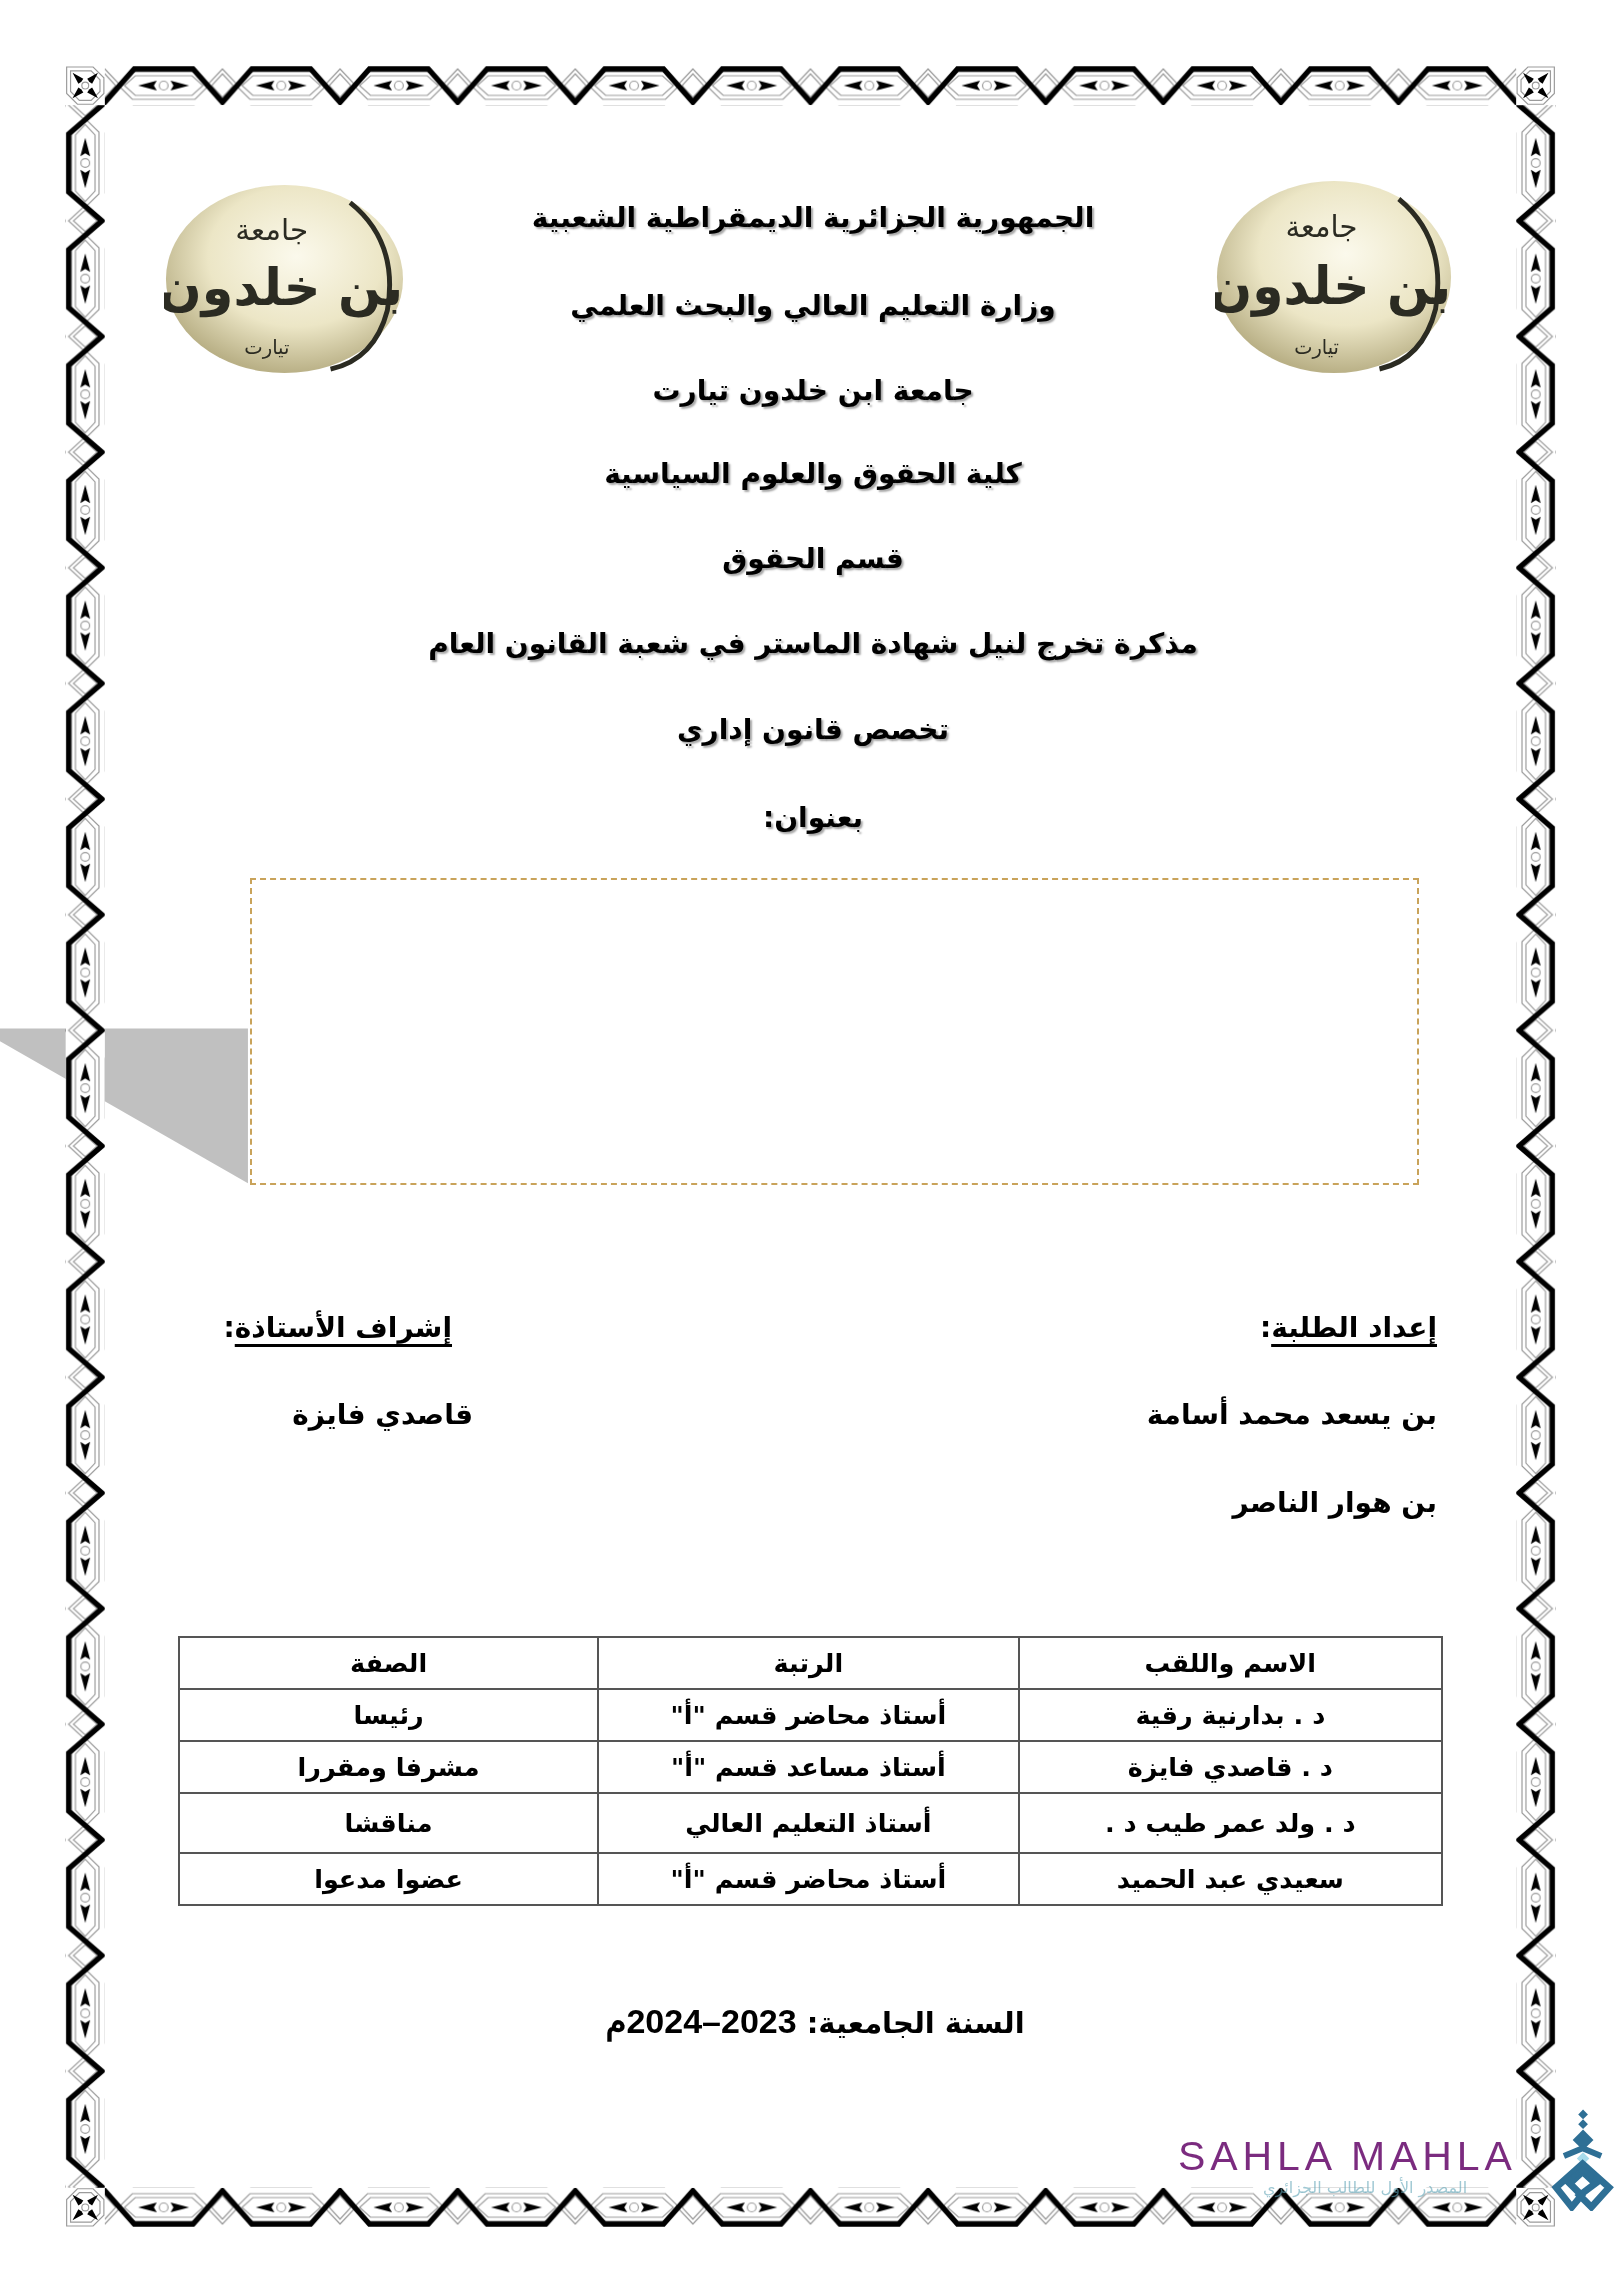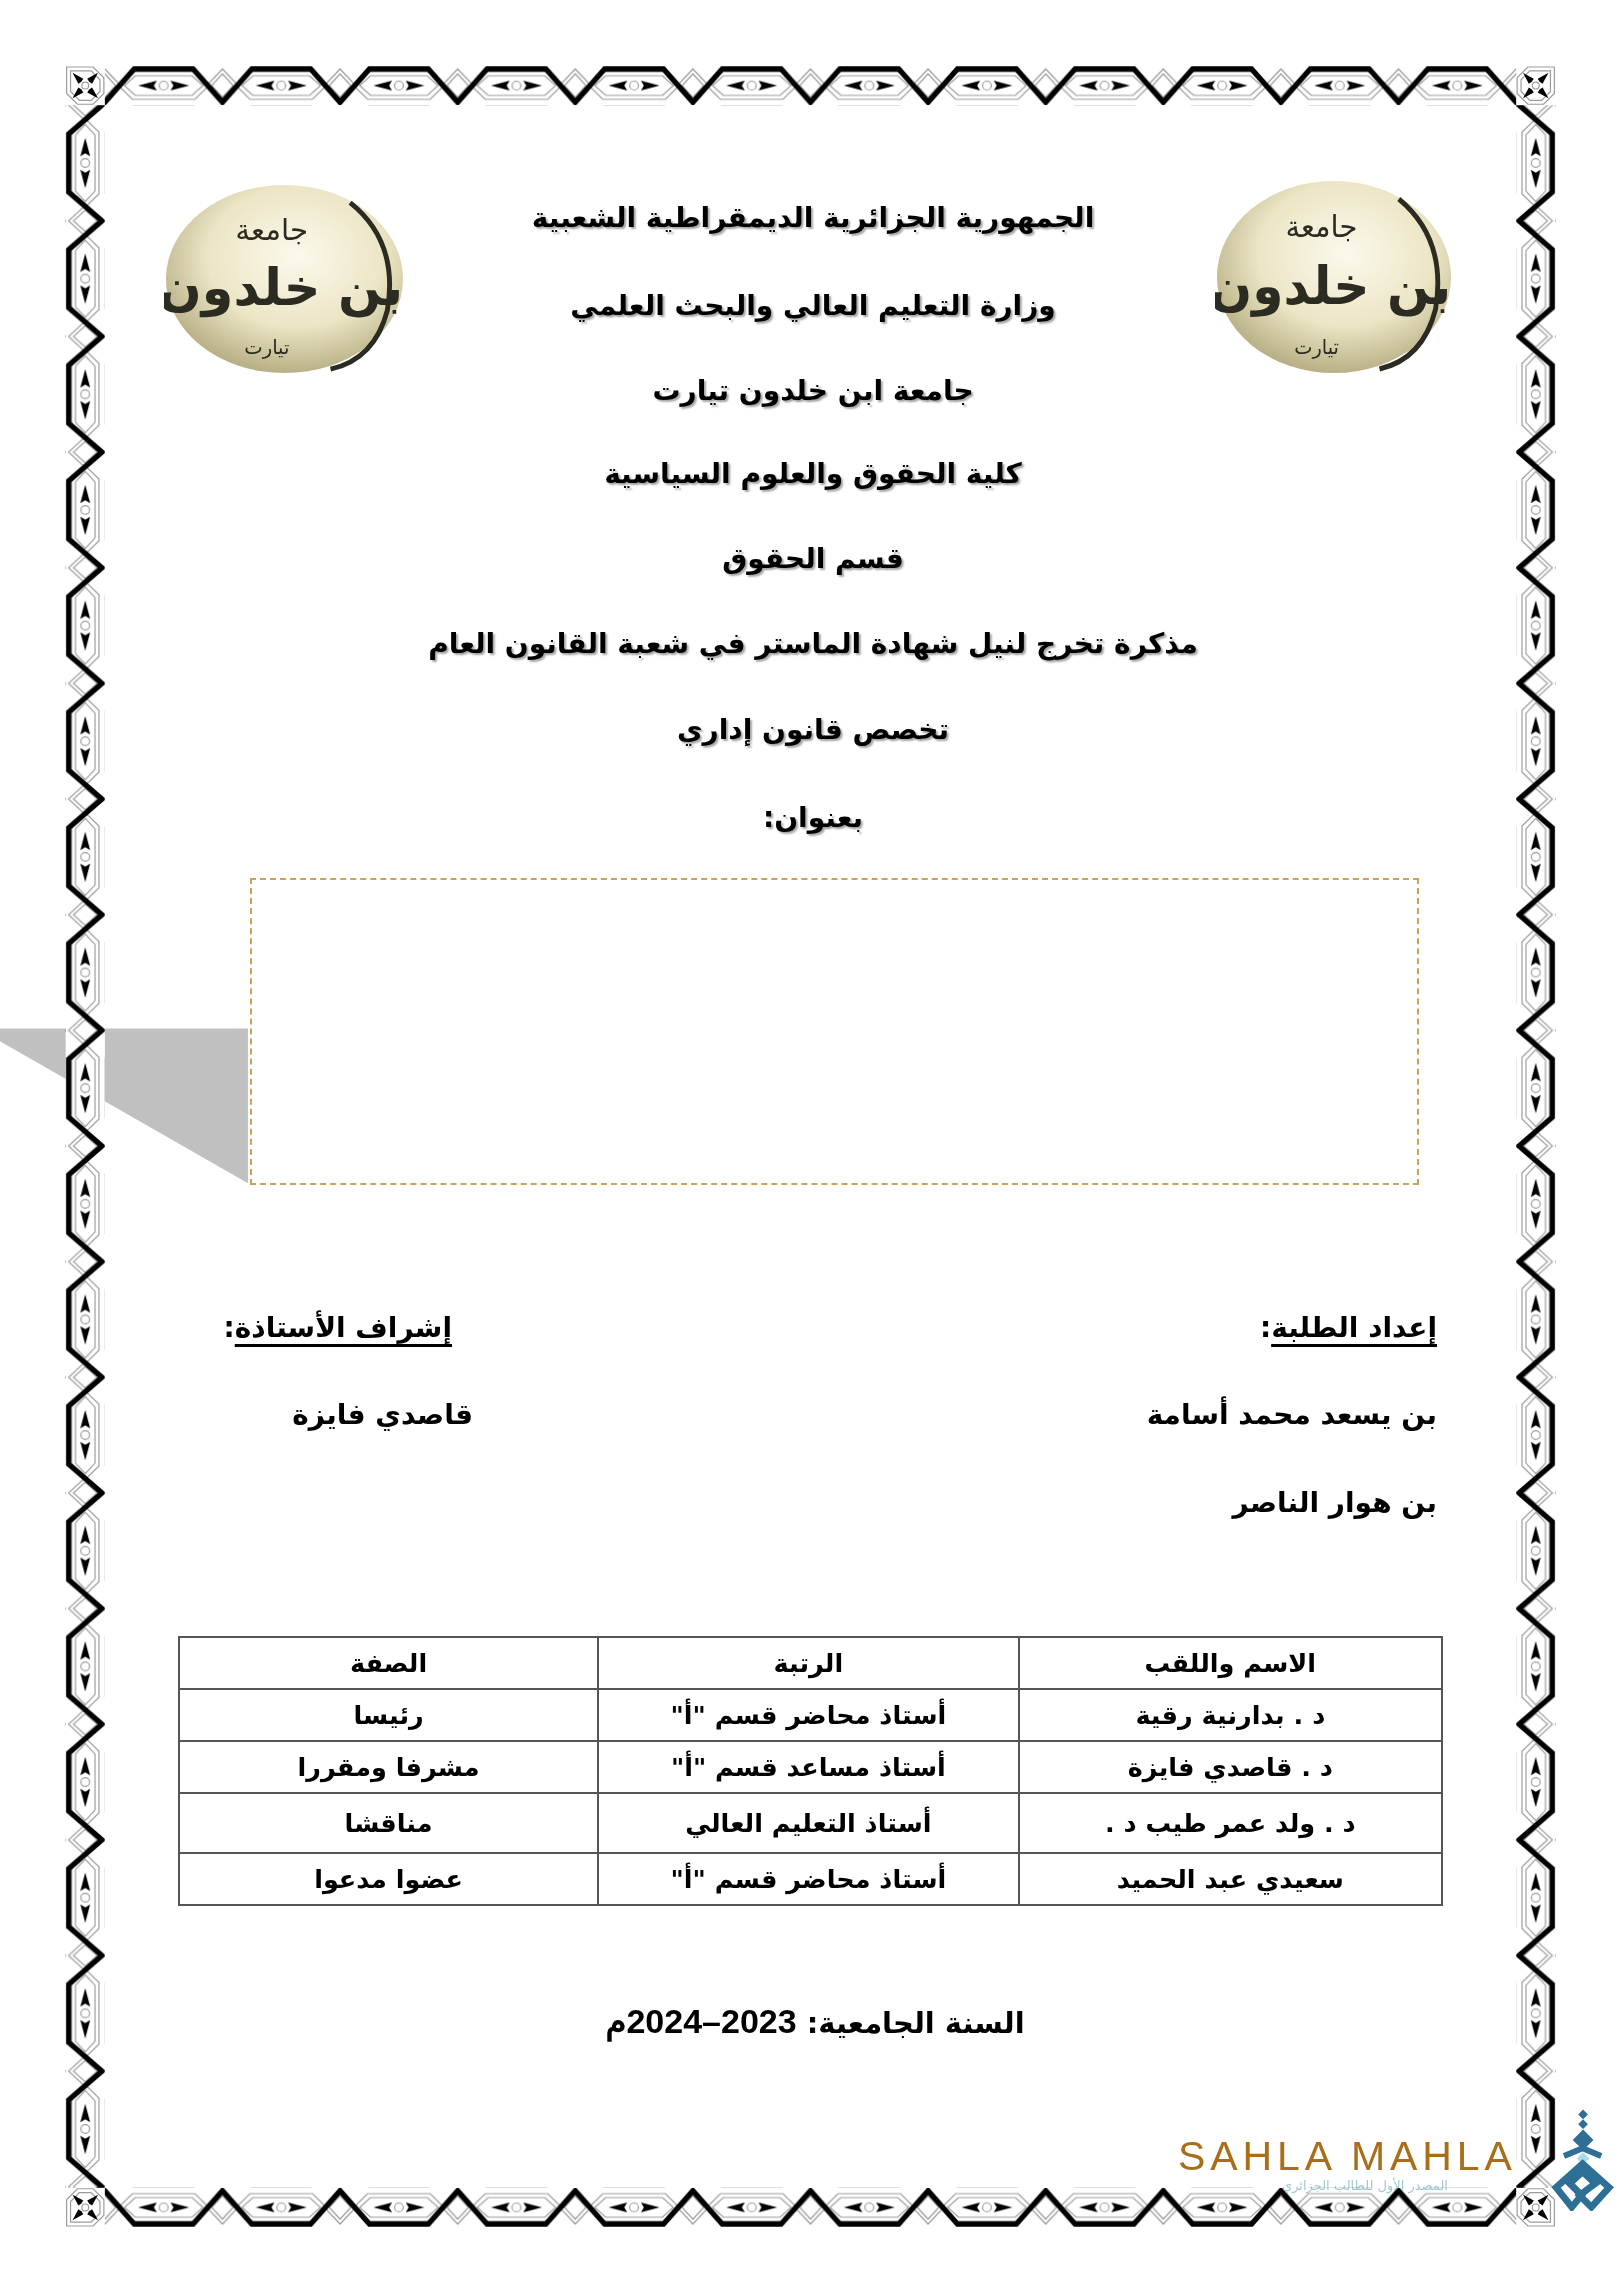--- a/index.html
+++ b/index.html
@@ -58,25 +58,25 @@
 
   .year {
     position:absolute; left:227px; width:1176px; top:1998px; text-align:center;
     font-weight:bold; font-size:29px; line-height:47px; direction:rtl; white-space:nowrap;
   }
   .year .val { font-family:Liberation Sans, sans-serif; font-size:34px; }
 
   .wm-brand {
     position:absolute; left:1178px; top:2133px;
     font-family:"Liberation Sans", sans-serif; font-size:41px; letter-spacing:4.9px;
-    color:#a16207; opacity:0.92; white-space:nowrap;
+    color:#701a75; opacity:0.92; white-space:nowrap;
   }
   .wm-tag {
     position:absolute; left:1181px; top:2178px; width:368px; text-align:center;
-    font-size:13px; color:rgba(95,164,182,0.6); direction:rtl; white-space:nowrap;
+    font-size:16px; color:rgba(95,164,182,0.6); direction:rtl; white-space:nowrap;
   }
   .wm-icon { position:absolute; left:1552px; top:2109px; width:69px; height:102px; }
 </style>
 </head>
 <body>
 
 <svg class="frame-svg" viewBox="0 0 1654 2339" xmlns="http://www.w3.org/2000/svg">
   <defs>
     <g id="tileH">
       <polygon class="g" points="14,20 28,6 92,6 106,20 92,34 28,34"></polygon>

